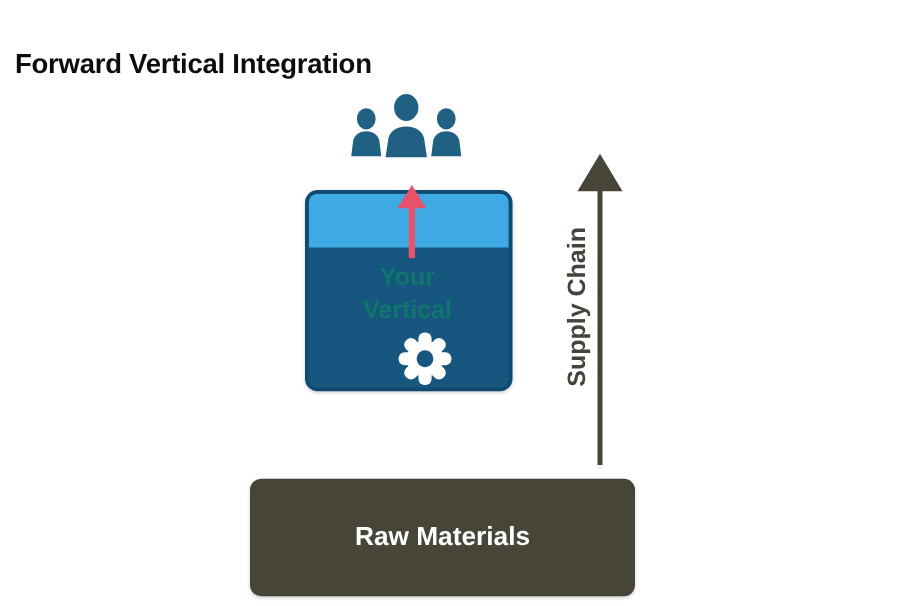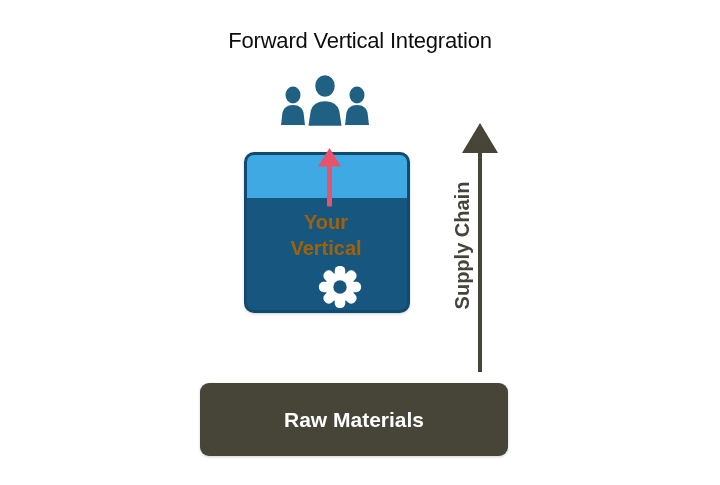--- a/index.html
+++ b/index.html
@@ -1,48 +1,48 @@
 <!DOCTYPE html>
 <html><head>
 <meta charset="utf-8">
 <style>
   html,body{margin:0;padding:0;background:#fff;}
   .canvas{
     position:relative;width:720px;height:485px;background:#ffffff;overflow:hidden;
     font-family:"Liberation Sans", sans-serif;
   }
   .title{
-    position:absolute;top:26px;left:0;right:0;margin:2px;
-    text-align:center;font-size:22px;font-weight:400;color:#0d0d0d;letter-spacing:-0.2px;
+    position:absolute;top:26px;left:0;right:0;margin:12px;
+    font-size:22px;font-weight:700;color:#0d0d0d;letter-spacing:-0.2px;
   }
   .people-svg{position:absolute;left:279px;top:74px;width:92px;height:54px;}
   .consumers-label{
     position:absolute;left:390px;top:94px;width:130px;
     font-size:20px;font-weight:700;color:#46433a;
   }
   .biz-box{
     position:absolute;left:244px;top:152px;width:166px;height:161px;
     box-sizing:border-box;border:3px solid #114a70;border-radius:10px;
     background:#17567e;overflow:hidden;box-shadow:0 1px 3px rgba(0,0,0,0.18);
   }
   .biz-top-band{width:100%;height:43px;background:#3fa9e4;}
   .biz-label{
     position:absolute;left:244px;top:209px;width:164px;
-    text-align:center;font-size:20px;font-weight:800;color:#a16207;line-height:26px;
+    text-align:center;font-size:20px;font-weight:800;color:#0f766e;line-height:26px;
   }
   .pink-arrow-svg{position:absolute;left:317px;top:148px;width:25px;height:59px;}
   .gear-svg{position:absolute;left:317px;top:264px;width:46px;height:46px;}
   .supply-arrow-svg{position:absolute;left:461px;top:123px;width:38px;height:250px;}
   .supply-label{
     position:absolute;left:385px;top:233px;width:155px;height:25px;
     text-align:center;font-size:20px;font-weight:800;color:#46433a;line-height:25px;
     transform:rotate(-90deg);white-space:nowrap;
   }
   .raw-box{
-    position:absolute;left:200px;top:383px;width:308px;height:73px;
+    position:absolute;left:200px;top:383px;width:308px;height:94px;
     background:#474438;border-radius:9px;
     display:flex;align-items:center;justify-content:center;
     box-shadow:0 1px 3px rgba(0,0,0,0.18);
   }
   .raw-label{font-size:21px;font-weight:800;color:#ffffff;}
 </style>
 </head>
 <body>
 
 <div class="canvas">

